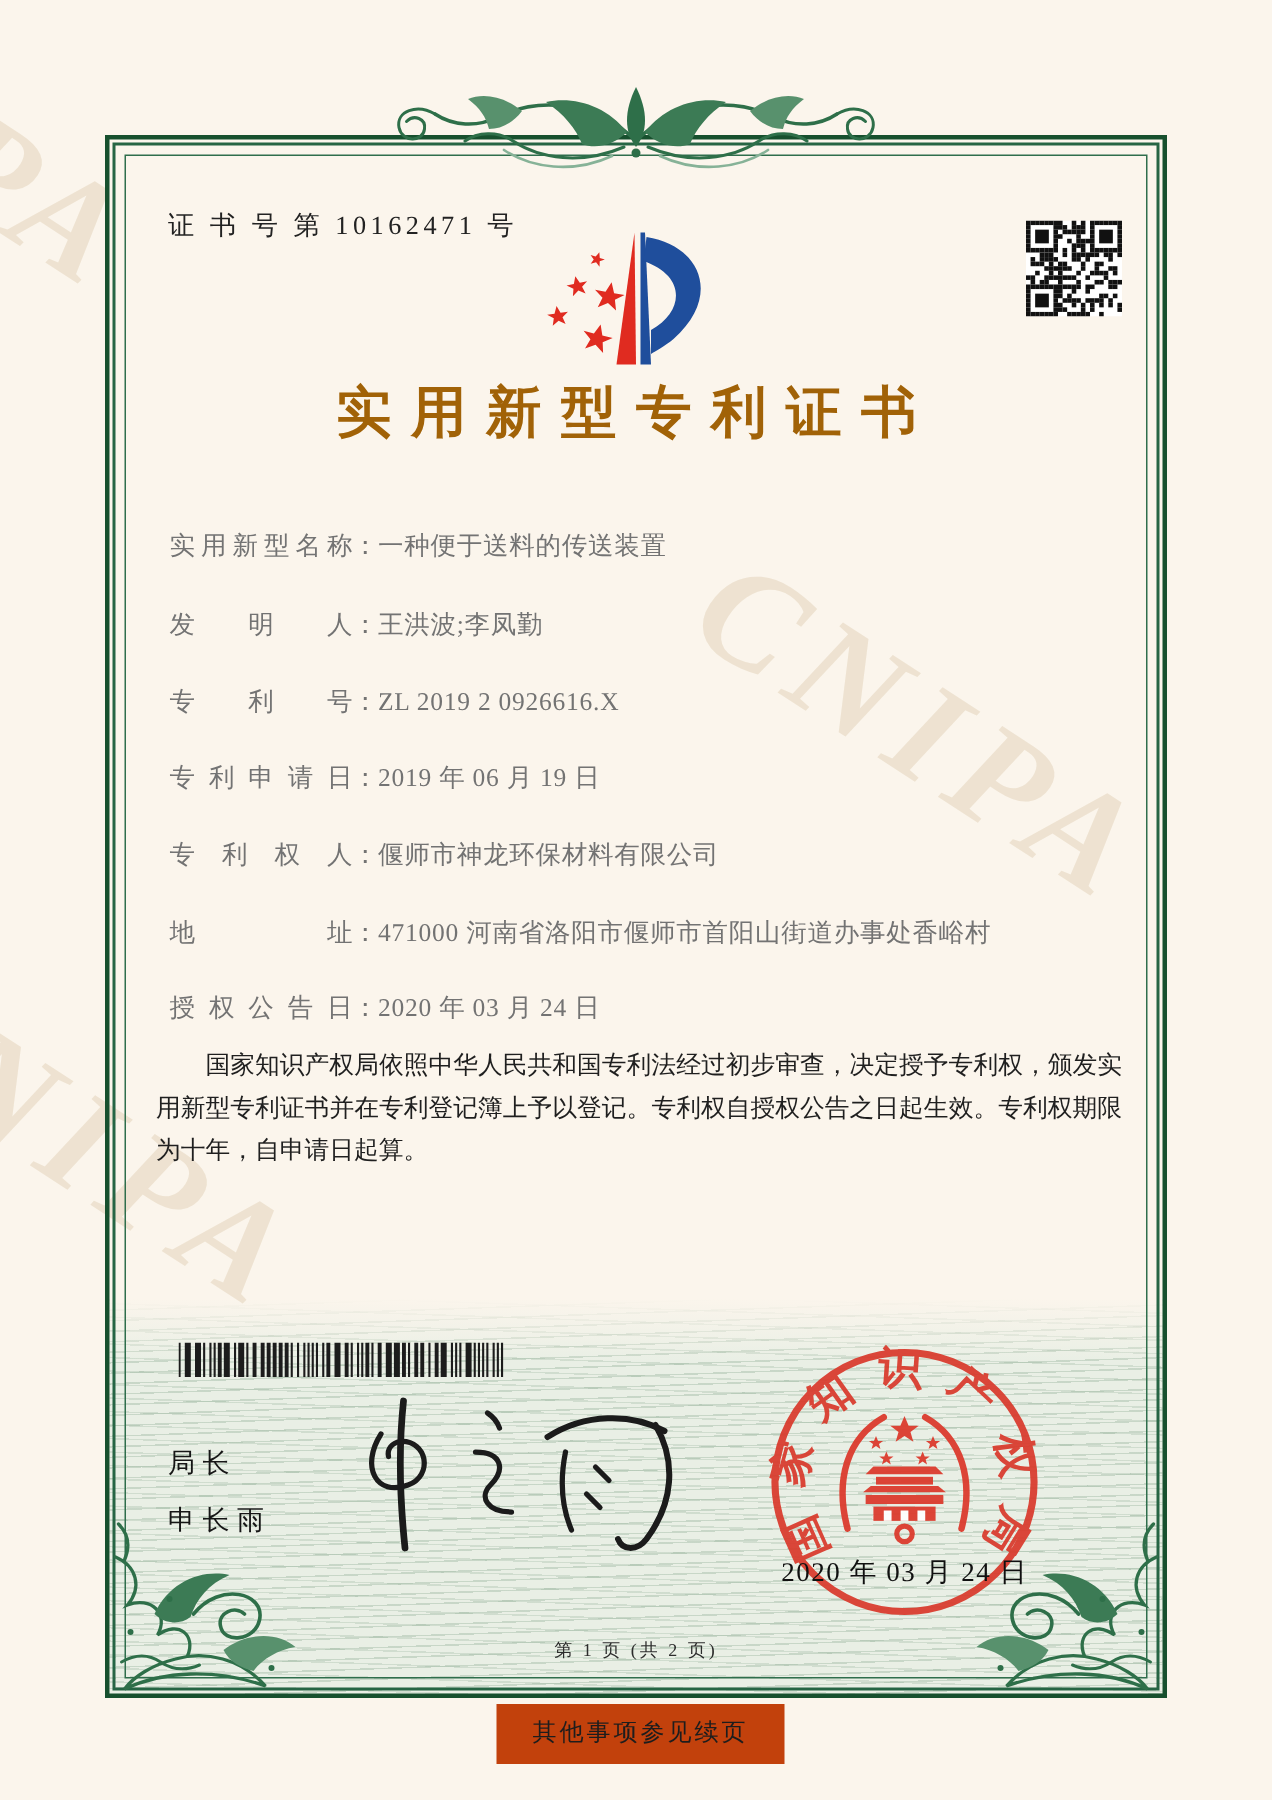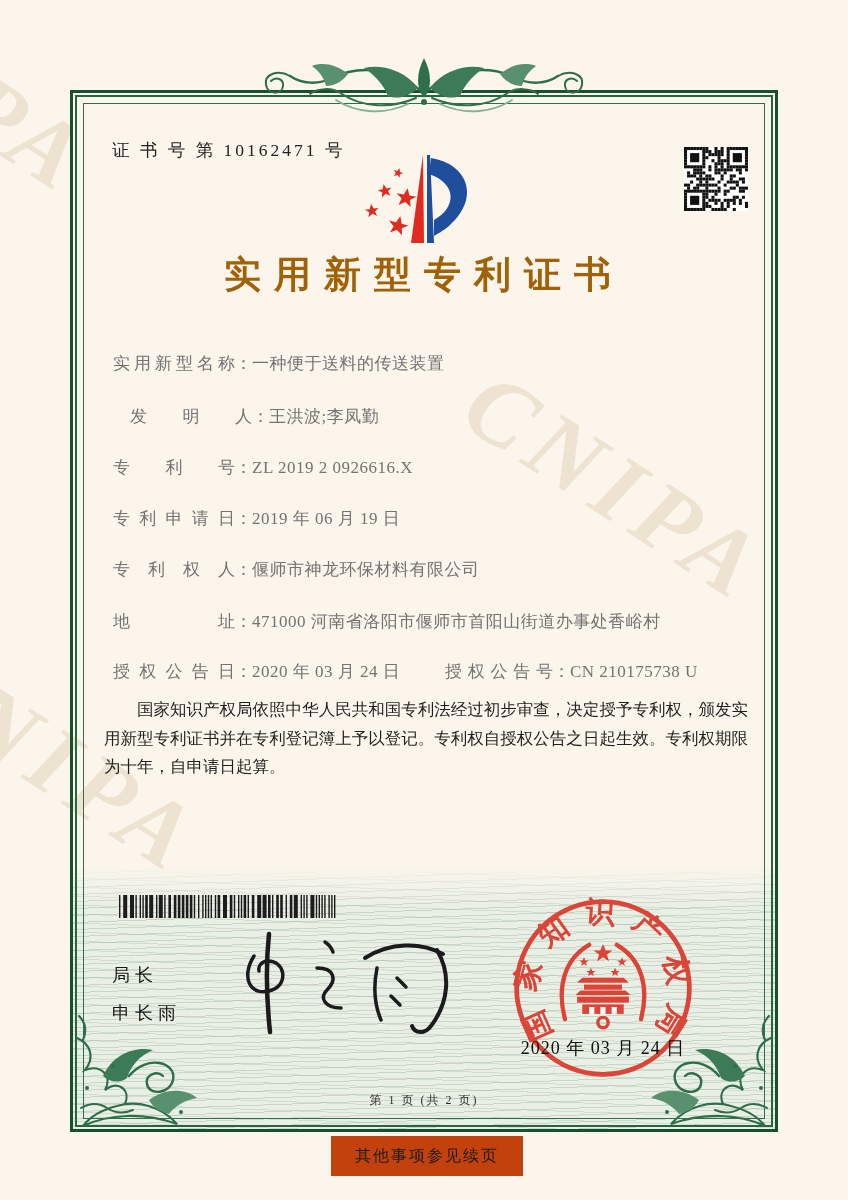--- a/index.html
+++ b/index.html
@@ -371,39 +371,36 @@
       <rect x="48" y="60" width="3" height="3"></rect>
     </g>
 </svg>
 
 <div class="abs title">实用新型专利证书</div>
 
 <div class="frow" style="top:352px;">
   <span class="flabel" style="width:122px;">实用新型名称</span><span class="colon">：</span><span class="fvalue">一种便于送料的传送装置</span>
 </div>
 <div class="frow" style="top:405px;">
-  <span class="flabel" style="width:122px;margin-left:17px;">发明人</span><span class="colon">：</span><span class="fvalue">王洪波;李凤勤</span>
+  <span class="flabel" style="width:122px;">发明人</span><span class="colon">：</span><span class="fvalue">王洪波;李凤勤</span>
 </div>
 <div class="frow" style="top:456px;">
   <span class="flabel" style="width:122px;">专利号</span><span class="colon">：</span><span class="fvalue">ZL 2019 2 0926616.X</span>
 </div>
 <div class="frow" style="top:507px;">
   <span class="flabel" style="width:122px;">专利申请日</span><span class="colon">：</span><span class="fvalue">2019 年 06 月 19 日</span>
 </div>
 <div class="frow" style="top:558px;">
   <span class="flabel" style="width:122px;font-family:Liberation Serif, serif;">专利权人</span><span class="colon">：</span><span class="fvalue">偃师市神龙环保材料有限公司</span>
 </div>
 <div class="frow" style="top:610px;">
   <span class="flabel" style="width:122px;">地址</span><span class="colon">：</span><span class="fvalue">471000 河南省洛阳市偃师市首阳山街道办事处香峪村</span>
 </div>
 <div class="frow" style="top:660px; width:640px;">
   <span class="flabel" style="width:122px;">授权公告日</span><span class="colon">：</span><span class="fvalue">2020 年 03 月 24 日</span>
-  <span class="fpair2">
-    <span class="flabel" style="width:108px;">授权公告号</span><span class="colon">：</span><span class="fvalue">CN 210175738 U</span>
-  </span>
 </div>
 
 <div class="abs bodytext">
   <p>国家知识产权局依照中华人民共和国专利法经过初步审查，决定授予专利权，颁发实用新型专利证书并在专利登记簿上予以登记。专利权自授权公告之日起生效。专利权期限为十年，自申请日起算。</p>
 </div>
 
 <svg class="abs" style="left:119px; top:895px; z-index:5;" width="222" height="23" viewBox="0 0 222 23">
   <g id="bc-bars" fill="#1c1c1c">
       <rect x="0" y="0" width="1.4" height="23"></rect>
       <rect x="4.199999999999999" y="0" width="4" height="23"></rect>

